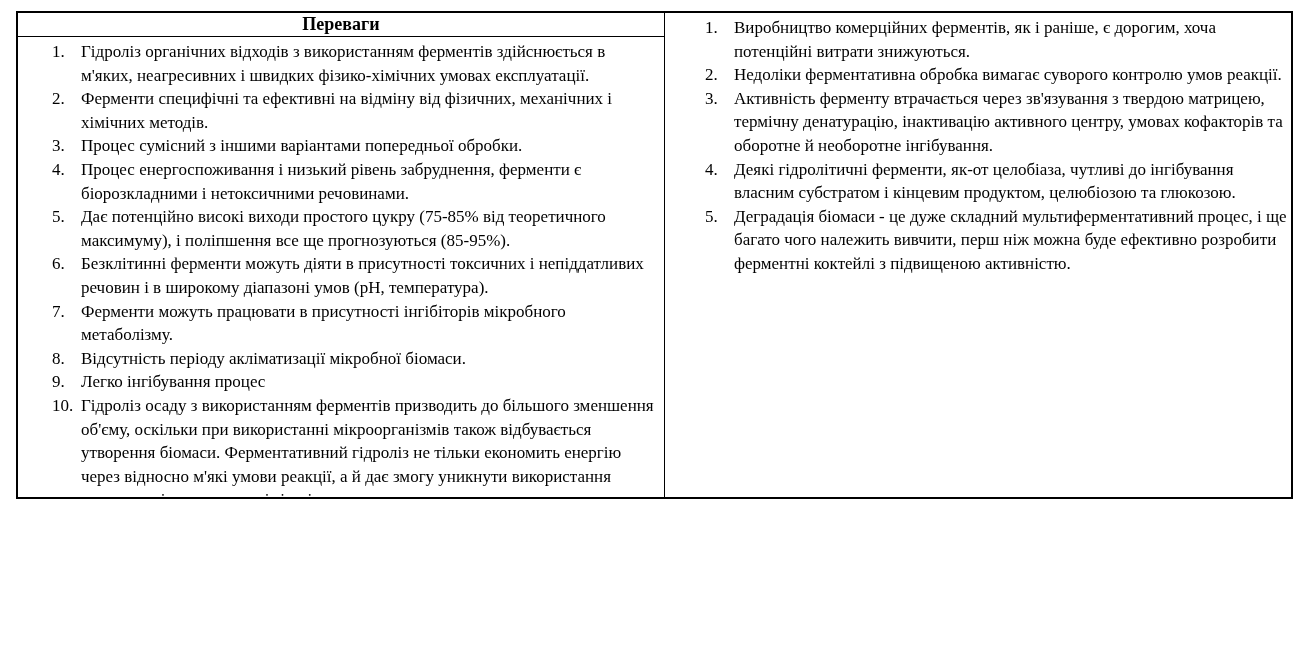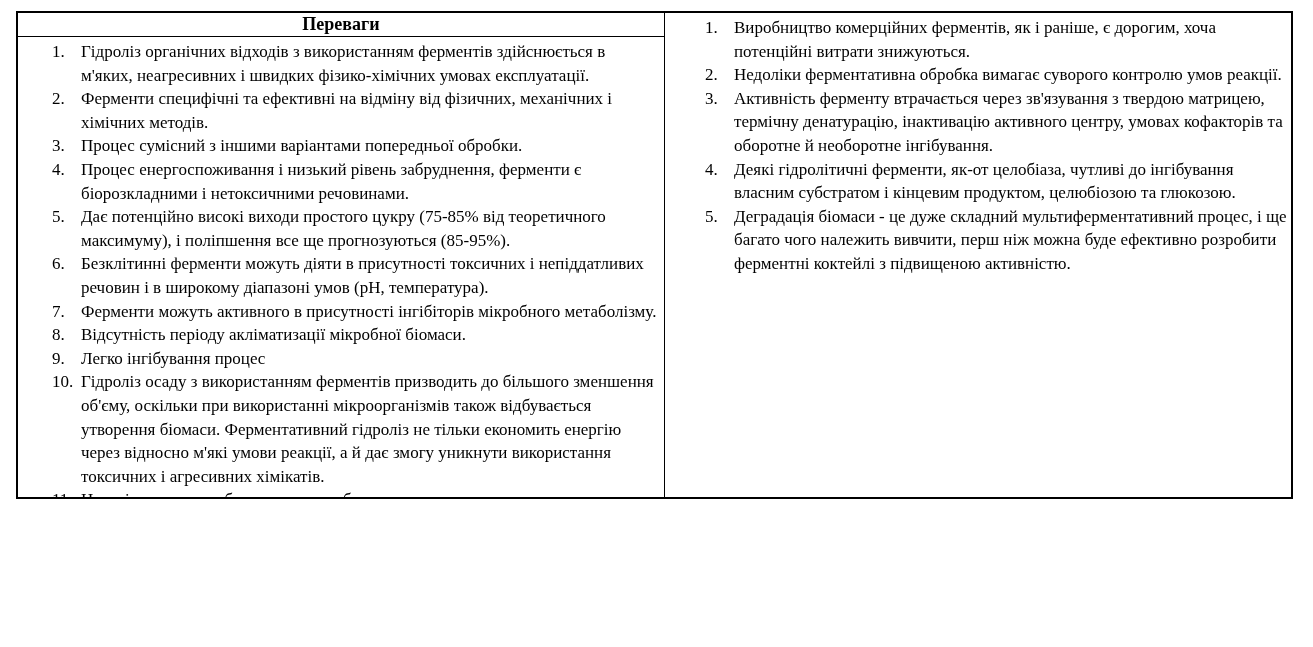--- a/index.html
+++ b/index.html
@@ -104,21 +104,21 @@
           <div class="list-item">
     <span class="num">5.</span>
     <span class="txt">Дає потенційно високі виходи простого цукру (75-85% від теоретичного максимуму), і поліпшення все ще прогнозуються (85-95%).</span>
   </div>
           <div class="list-item">
     <span class="num">6.</span>
     <span class="txt">Безклітинні ферменти можуть діяти в присутності токсичних і непіддатливих речовин і в широкому діапазоні умов (pH, температура).</span>
   </div>
           <div class="list-item">
     <span class="num">7.</span>
-    <span class="txt">Ферменти можуть активного в присутності інгібіторів мікробного метаболізму.</span>
+    <span class="txt">Ферменти можуть працювати в присутності інгібіторів мікробного метаболізму.</span>
   </div>
           <div class="list-item">
     <span class="num">8.</span>
     <span class="txt">Відсутність періоду акліматизації мікробної біомаси.</span>
   </div>
           <div class="list-item">
     <span class="num">9.</span>
     <span class="txt">Легко інгібування процес</span>
   </div>
           <div class="list-item">

